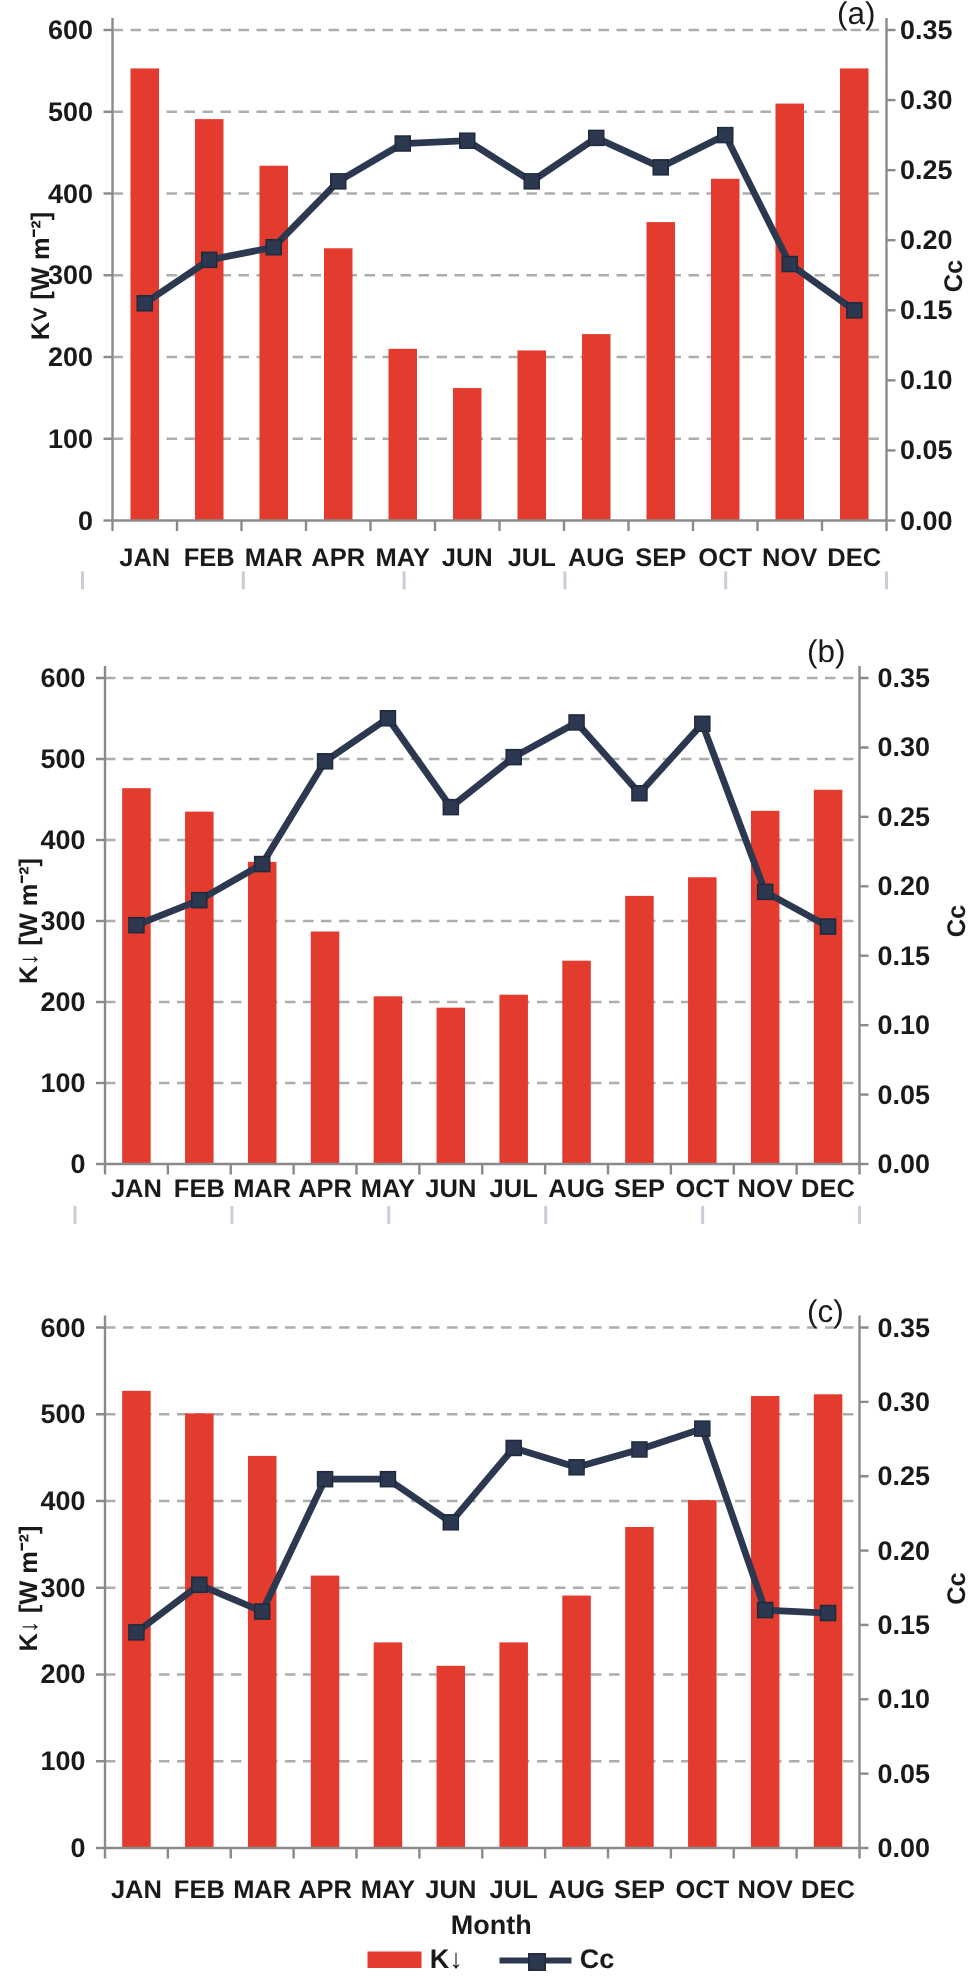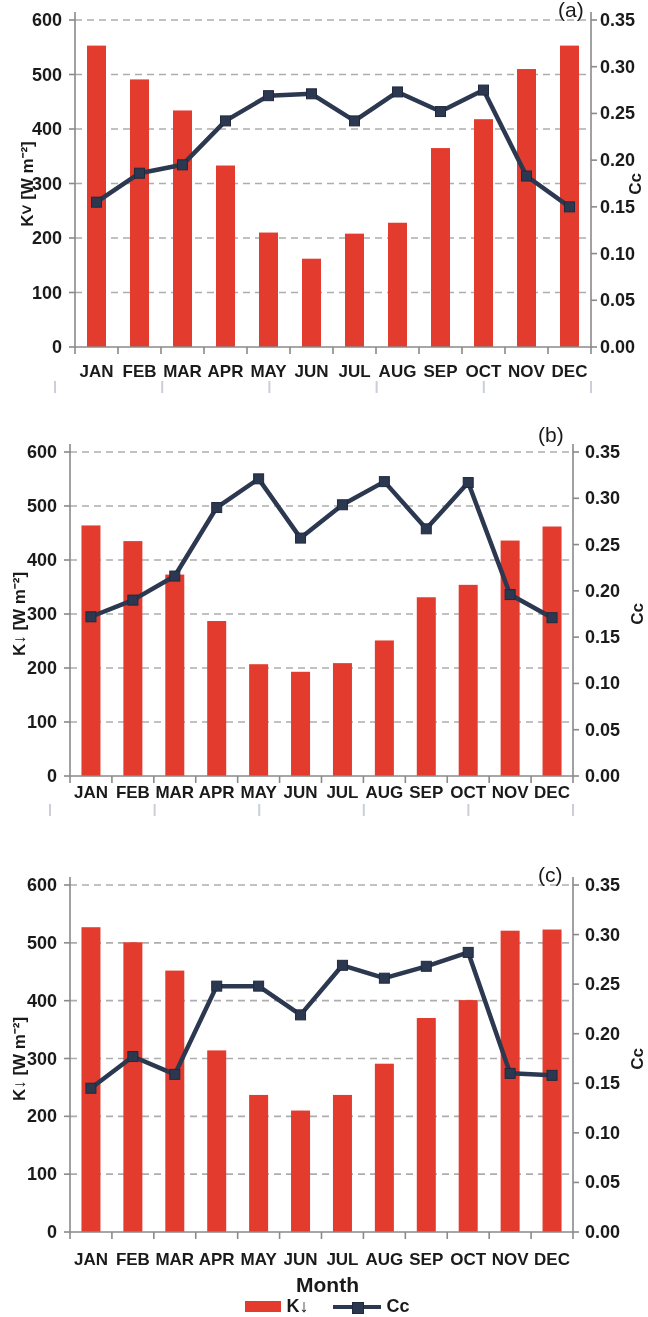--- a/index.html
+++ b/index.html
@@ -11,21 +11,21 @@
   .panel svg{position:absolute;left:0;top:0;}
   .panel-label{
     position:absolute;font-size:21px;font-weight:400;color:#1a1a1a;white-space:nowrap;
   }
   .ylab{
     position:absolute;transform:translate(-50%,-50%) rotate(-90deg);
     white-space:nowrap;font-weight:bold;font-size:17px;color:#1a1a1a;
   }
   .x-title{
     position:absolute;left:70px;width:515px;text-align:center;
-    font-size:21px;font-weight:bold;color:#1a1a1a;
+    font-size:18px;font-weight:bold;color:#1a1a1a;
   }
   .legend{
     position:absolute;left:70px;width:515px;display:flex;align-items:center;justify-content:center;gap:5px;
   }
   .legend .swatch{display:inline-block;width:36px;height:11px;}
   .legend .legend-text{font-size:18px;font-weight:bold;color:#1a1a1a;}
   .legend .line-sample{position:relative;display:inline-block;width:48px;height:12px;margin-left:20px;}
   .legend .line-sample .stroke{position:absolute;left:0;top:4px;width:48px;height:4px;}
   .legend .line-sample .mark{position:absolute;left:19px;top:1px;width:10px;height:10px;}
   text{font-family:"Liberation Sans", sans-serif;}

